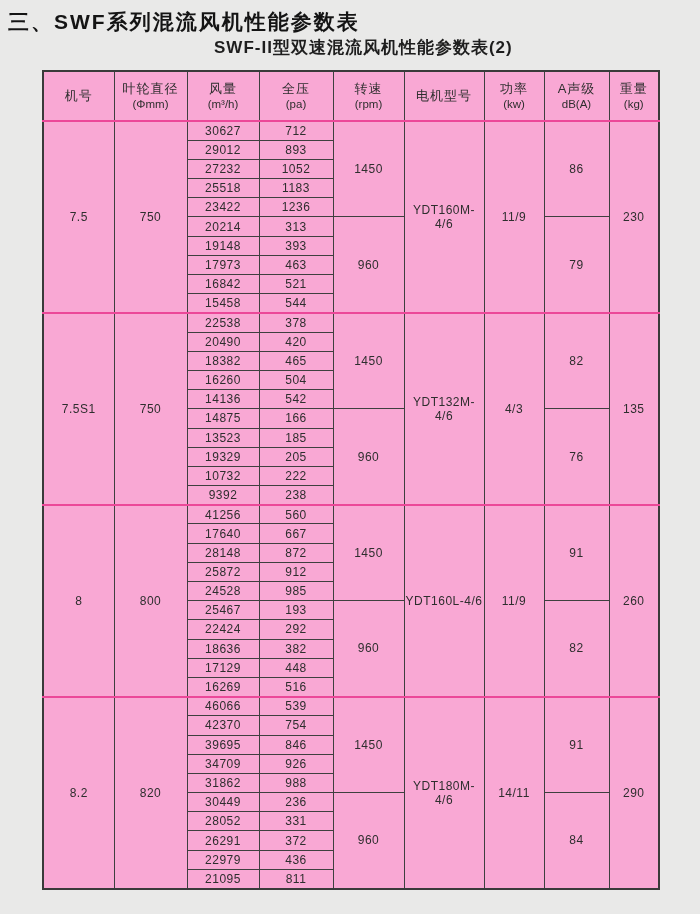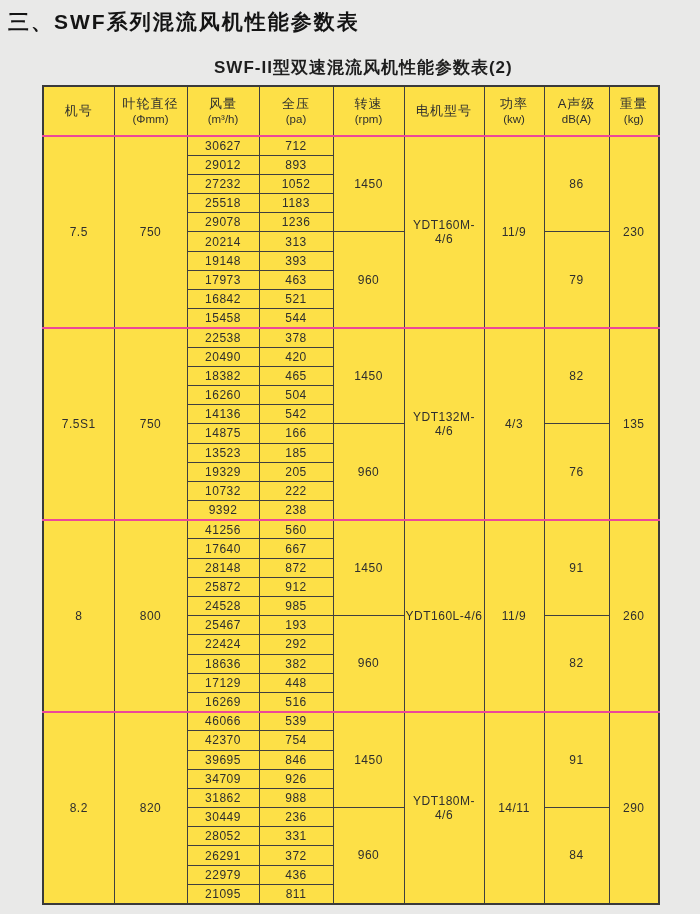--- a/index.html
+++ b/index.html
@@ -19,35 +19,35 @@
     position:absolute;
     left:8px; top:8px;
     font-size:21px;
     font-weight:bold;
     color:#141414;
     letter-spacing:2px;
     white-space:nowrap;
   }
   .sub-title {
     position:absolute;
-    left:214px; top:56px;
+    left:214px; top:36px;
     font-size:17px;
     font-weight:bold;
     color:#1e1e1e;
     letter-spacing:1px;
     white-space:nowrap;
   }
   table.spec-table {
     position:absolute;
-    left:42px; top:85px;
+    left:42px; top:70px;
     width:616px;
     border-collapse:collapse;
     table-layout:fixed;
     color:#2e2e2e;
-    background:#fde047;
+    background:#f9a8d4;
   }
   .spec-table, .spec-table th, .spec-table td {
     border:1px solid #3f3f3f;
   }
   table.spec-table { border:2px solid #3a3a3a; }
   .spec-table th, .spec-table td {
     text-align:center;
     vertical-align:middle;
     padding:0;
     overflow:hidden;
@@ -134,21 +134,21 @@
         </tr>
         <tr>
           <td>27232</td>
           <td>1052</td>
         </tr>
         <tr>
           <td>25518</td>
           <td>1183</td>
         </tr>
         <tr>
-          <td>29078</td>
+          <td>23422</td>
           <td>1236</td>
         </tr>
         <tr>
           <td>20214</td>
           <td>313</td>
           <td rowspan="5">960</td>
           <td rowspan="5">79</td>
         </tr>
         <tr>
           <td>19148</td>

